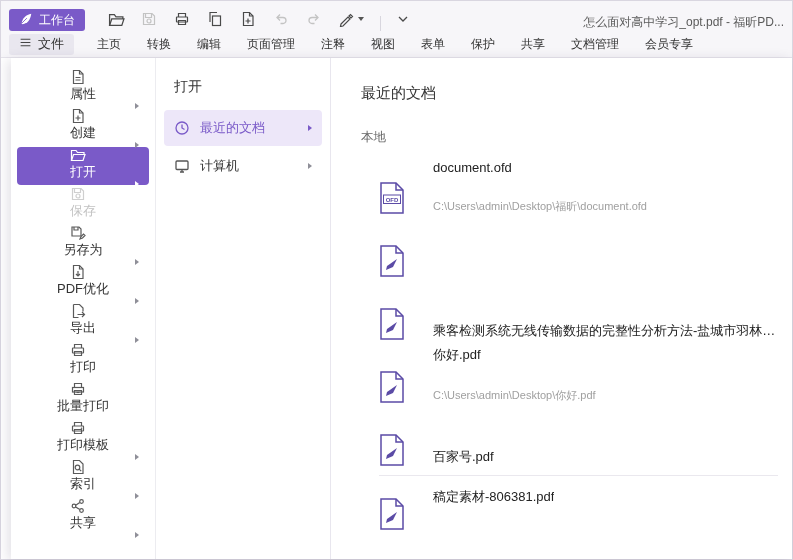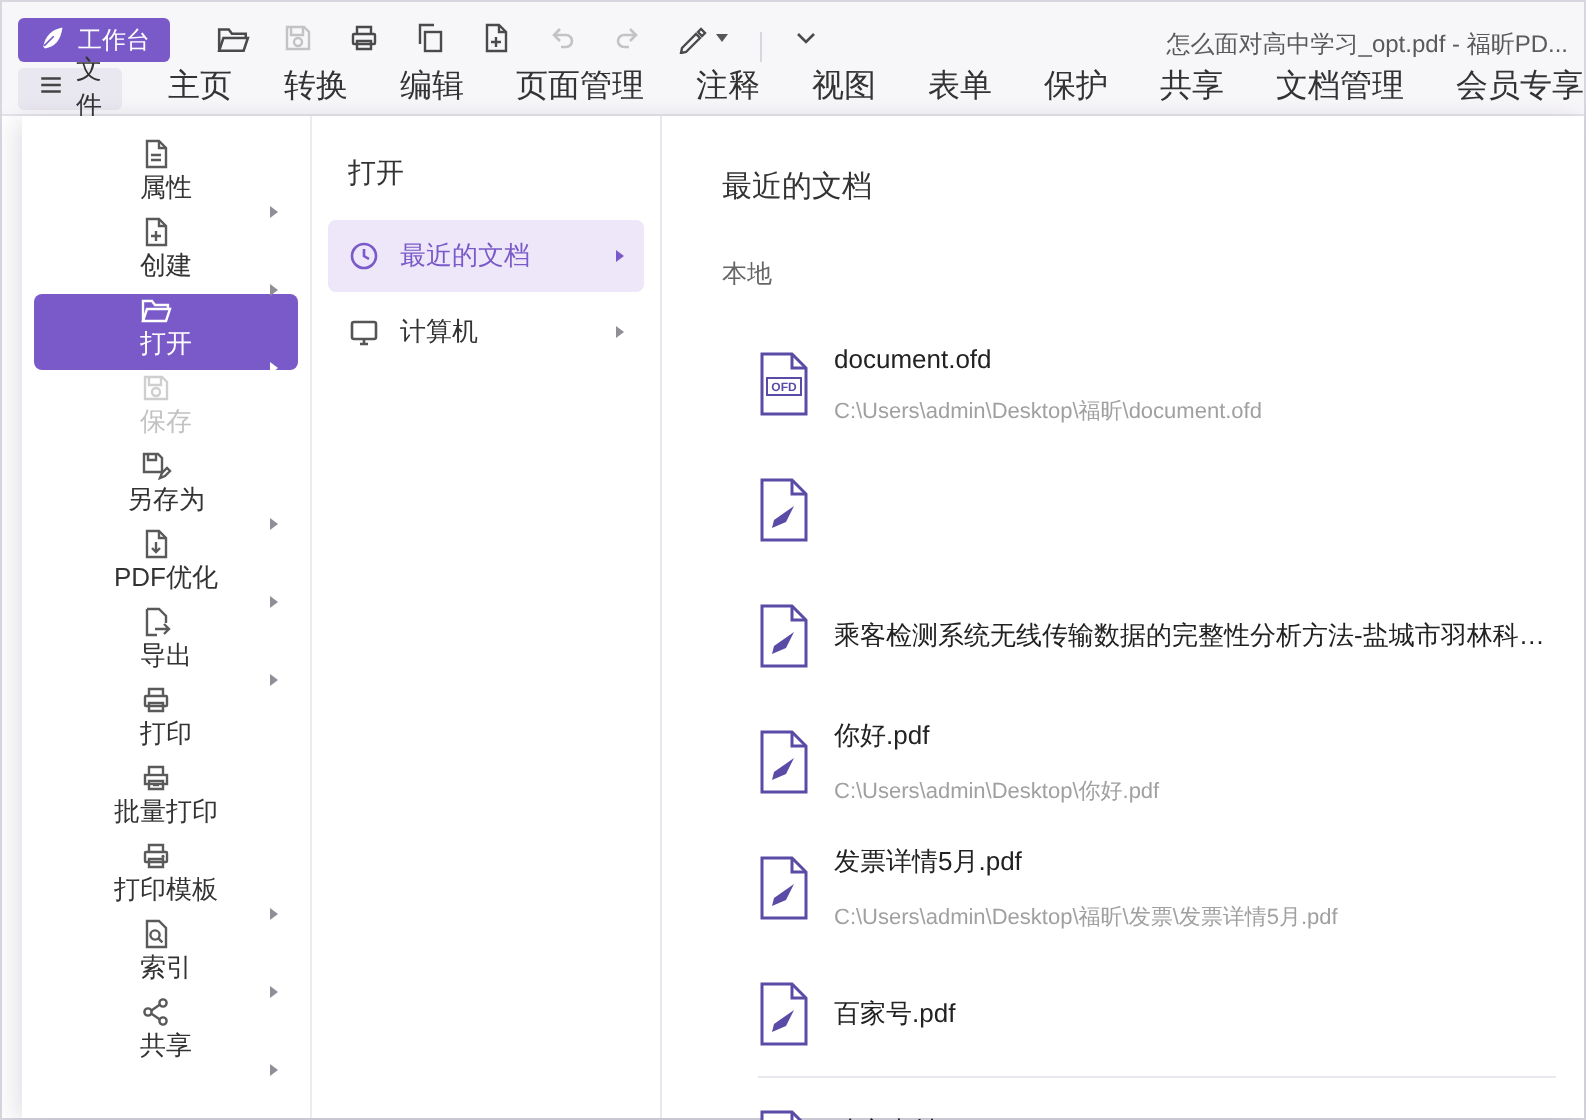--- a/index.html
+++ b/index.html
@@ -17,21 +17,21 @@
   .tb-btn.wide{width:38px;gap:2px;}
   .caret{width:0;height:0;border-left:3.5px solid transparent;border-right:3.5px solid transparent;border-top:4px solid #555;margin-left:2px;}
   .tb-sep{width:1px;height:15px;background:#d8d6de;margin:0 7px;}
   .tb-spacer{flex:1;}
   .doc-title{font-size:12px;color:#5a5a5a;white-space:nowrap;overflow:hidden;margin-left:16px;}
 
   
   .menubar{height:27px;background:#f7f6f9;display:flex;align-items:center;padding:0 8px;border-bottom:1px solid #e5e3ea;box-sizing:border-box;}
   .file-btn{display:flex;align-items:center;gap:6px;background:#e9e7ef;border:none;border-radius:3px;height:21px;
             padding:0 10px;font-size:13px;color:#333;cursor:pointer;margin-right:10px;font-family:inherit;}
-  .menu-tab{font-size:16px;color:#333;padding:0 13px;line-height:26px;cursor:pointer;white-space:nowrap;}
+  .menu-tab{font-size:12px;color:#333;padding:0 13px;line-height:26px;cursor:pointer;white-space:nowrap;}
 
   
   .overlay{position:absolute;left:10px;top:57px;right:0;bottom:0;display:flex;background:#fff;
            box-shadow:-3px 2px 12px rgba(40,30,70,0.14);}
   .col-left{width:145px;border-right:1px solid #ececf0;box-sizing:border-box;padding-top:10px;flex:none;}
   .col-mid{width:175px;border-right:1px solid #e8e6ee;box-sizing:border-box;flex:none;}
   .col-right{flex:1;min-width:0;box-sizing:border-box;padding:26px 14px 0 30px;}
 
   .fm-item{display:flex;align-items:center;height:38px;margin:1px 6px;padding:0 10px;border-radius:4px;
            font-size:13px;color:#333;cursor:pointer;flex-direction:column;}
@@ -48,26 +48,26 @@
   .mid-item{display:flex;align-items:center;height:36px;margin:2px 8px;padding:0 10px;border-radius:4px;
             font-size:13px;color:#333;cursor:pointer;}
   .mid-item .mid-icon{width:16px;height:16px;margin-right:10px;color:#555;flex:none;}
   .mid-item.selected{background:#EDE7F9;color:#7A5AC8;}
   .mid-item.selected .mid-icon{color:#7A5AC8;}
   .mid-item.selected .tri{border-left-color:#7A5AC8;}
 
   .rp-header{font-size:15px;color:#333;}
   .rp-section{font-size:12.5px;color:#666;margin-top:26px;}
   .doc-list{margin-top:14px;margin-left:18px;}
-  .doc-row{display:flex;align-items:center;gap:12px;padding:9px 0;height:45px;cursor:pointer;}
+  .doc-row{display:flex;align-items:flex-end;gap:28px;padding:9px 0;height:45px;cursor:pointer;}
   .doc-row.divided{border-top:1px solid #eae8ee;}
   .doc-icon{flex:none;width:26px;height:32px;}
   .doc-text{min-width:0;padding-top:1px;}
   .doc-name{font-size:13px;color:#222;white-space:nowrap;overflow:hidden;text-overflow:ellipsis;max-width:420px;}
-  .doc-path{font-size:11px;color:#a0a0a0;margin-top:11px;white-space:nowrap;overflow:hidden;text-overflow:ellipsis;max-width:420px;}
+  .doc-path{font-size:11px;color:#a0a0a0;margin-top:24px;white-space:nowrap;overflow:hidden;text-overflow:ellipsis;max-width:420px;}
 </style>
 </head>
 <body>
 
 <div class="window">
 
   <div class="toolbar">
     <button class="ws-btn">
       <span>
         <svg width="14" height="14" viewBox="0 0 16 16">
@@ -353,31 +353,20 @@
                 <path d="M2 1h15l7 7v23H2z" fill="#fff" stroke="#5b4ba6" stroke-width="1.5"></path>
                 <path d="M17 1v7h7" fill="none" stroke="#5b4ba6" stroke-width="1.5"></path>
                 <path d="M8 21l10-7-4 8-7 3z" fill="#5b4ba6"></path>
               </svg></span>
           <div class="doc-text">
             <div class="doc-name">你好.pdf</div>
             <div class="doc-path">C:\Users\admin\Desktop\你好.pdf</div>
           </div>
         </div>
 
-        <div class="doc-row">
-          <span class="doc-icon"><svg width="26" height="32" viewBox="0 0 26 32">
-                <path d="M2 1h15l7 7v23H2z" fill="#fff" stroke="#5b4ba6" stroke-width="1.5"></path>
-                <path d="M17 1v7h7" fill="none" stroke="#5b4ba6" stroke-width="1.5"></path>
-                <path d="M8 21l10-7-4 8-7 3z" fill="#5b4ba6"></path>
-              </svg></span>
-          <div class="doc-text">
-            <div class="doc-name">发票详情5月.pdf</div>
-            <div class="doc-path">C:\Users\admin\Desktop\福昕\发票\发票详情5月.pdf</div>
-          </div>
-        </div>
 
         <div class="doc-row">
           <span class="doc-icon"><svg width="26" height="32" viewBox="0 0 26 32">
                 <path d="M2 1h15l7 7v23H2z" fill="#fff" stroke="#5b4ba6" stroke-width="1.5"></path>
                 <path d="M17 1v7h7" fill="none" stroke="#5b4ba6" stroke-width="1.5"></path>
                 <path d="M8 21l10-7-4 8-7 3z" fill="#5b4ba6"></path>
               </svg></span>
           <div class="doc-text">
             <div class="doc-name">百家号.pdf</div>
           </div>

